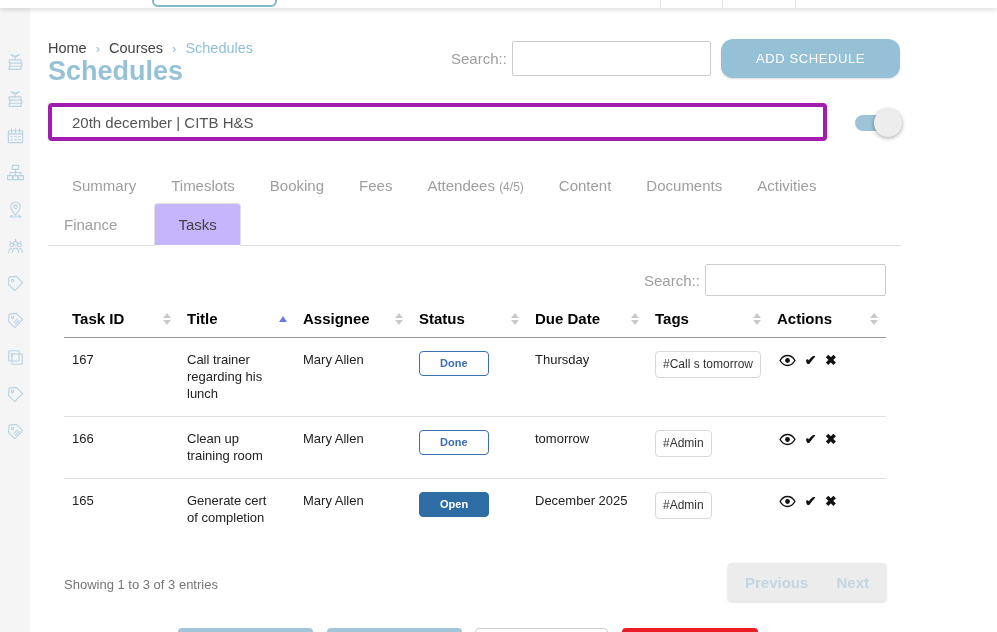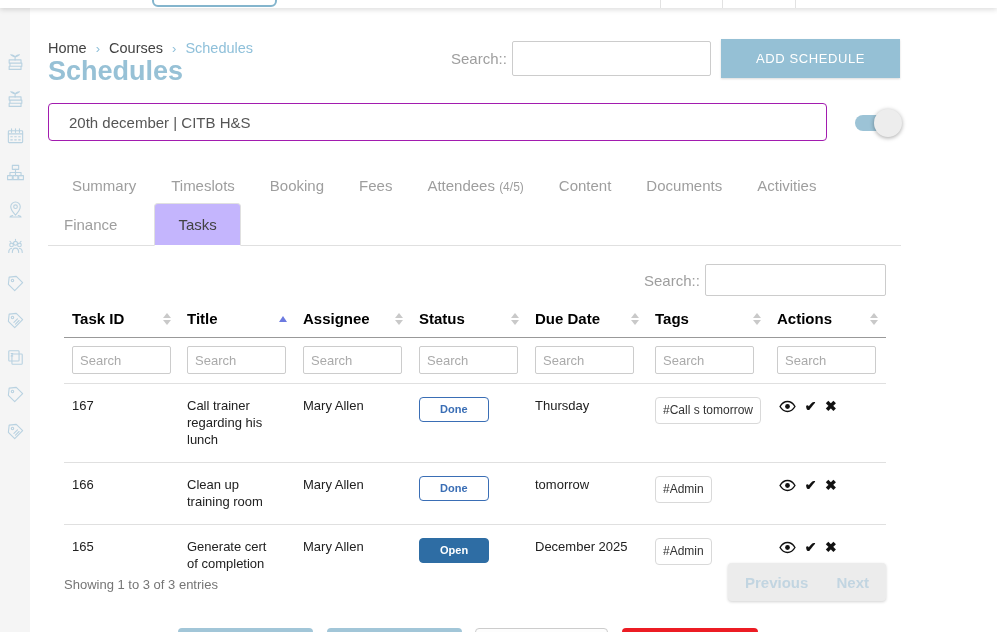--- a/index.html
+++ b/index.html
@@ -27,26 +27,26 @@
   .breadcrumb { position:absolute; left:48px; top:40px; font-size:14.5px; }
   .breadcrumb .crumb { color:#424242; cursor:pointer; }
   .breadcrumb .sep { color:#8fc0da; margin:0 9px; font-size:13px; }
   .breadcrumb .crumb.active { color:#8fc0da; }
   .page-title { position:absolute; left:48px; top:56px; font-size:27px; font-weight:bold; color:#97c1d6; }
 
   .hdr-search-label { position:absolute; left:451px; top:50px; font-size:15px; color:#9e9e9e; }
   .hdr-search-input { position:absolute; left:512px; top:41px; width:199px; height:35px;
     border:1px solid #ccc; border-radius:2px; font-size:14px; padding:0 8px; color:#424242; }
   .add-schedule-btn { position:absolute; left:721px; top:39px; width:179px; height:39px;
-    background:#95c0d5; color:#fff; border:none; border-radius:0; font-size:13px;
+    background:#95c0d5; color:#fff; border:none; border-radius:12px; font-size:13px;
     letter-spacing:.6px; font-family:"Liberation Sans", sans-serif; cursor:pointer;
     box-shadow:0 1px 2px rgba(0,0,0,.15); }
 
   .schedule-input { position:absolute; left:48px; top:103px; width:779px; height:38px;
-    border:1px solid #a21caf; border-radius:4px; font-size:15px; color:#555; padding:0 20px;
+    border:4px solid #a21caf; border-radius:4px; font-size:15px; color:#555; padding:0 20px;
     font-family:"Liberation Sans", sans-serif; background:#fff; }
   .toggle { position:absolute; left:855px; top:114px; width:46px; height:18px; cursor:pointer; }
   .toggle .track { position:absolute; left:0; top:1px; width:40px; height:16px; border-radius:9px; background:#9cc3d6; }
   .toggle .knob { position:absolute; left:19px; top:-5px; width:28px; height:28px; border-radius:50%;
     background:#ededed; box-shadow:0 1px 4px rgba(0,0,0,.35); }
 
   
   .tabs { position:absolute; left:48px; top:166px; width:853px; }
   .tabs-row1 { display:flex; gap:35px; margin-left:24px; height:38px; align-items:center; }
   .tab { font-size:15px; color:#9e9e9e; cursor:pointer; white-space:nowrap; }
@@ -258,29 +258,20 @@
             <span class="arr down"></span>
           </span></th>
       <th><span>Tags</span><span class="sort">
             <span class="arr up"></span>
             <span class="arr down"></span>
           </span></th>
       <th><span>Actions</span><span class="sort">
             <span class="arr up"></span>
             <span class="arr down"></span>
           </span></th>
-    </tr>
-    <tr class="filters">
-      <td><input placeholder="Search" style=""></td>
-      <td><input placeholder="Search" style=""></td>
-      <td><input placeholder="Search" style=""></td>
-      <td><input placeholder="Search" style=""></td>
-      <td><input placeholder="Search" style=""></td>
-      <td><input placeholder="Search" style=""></td>
-      <td><input placeholder="Search" style=""></td>
     </tr>
   </thead>
   <tbody>
     <tr class="task-row">
       <td>167</td>
       <td style="padding-right:20px">Call trainer regarding his lunch</td>
       <td>Mary Allen</td>
       <td><span class="badge outline">Done</span></td>
       <td>Thursday</td>
       <td><span class="chip">#Call s tomorrow</span></td>

